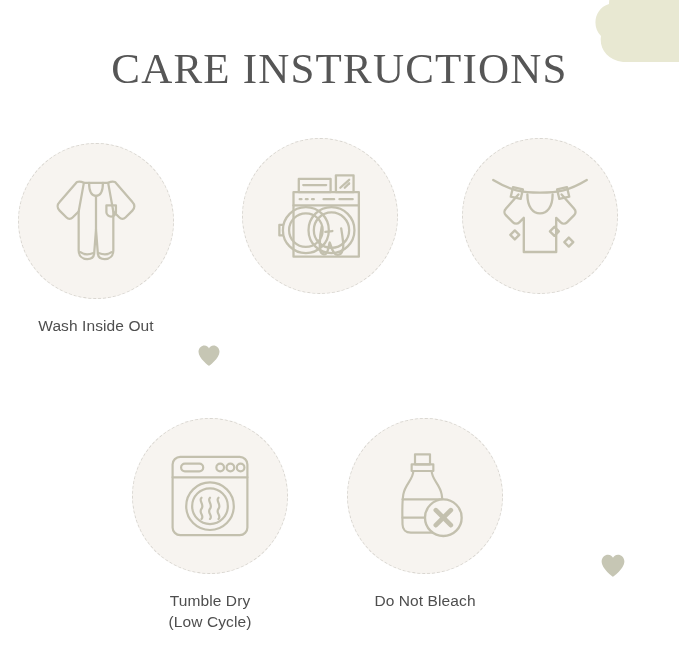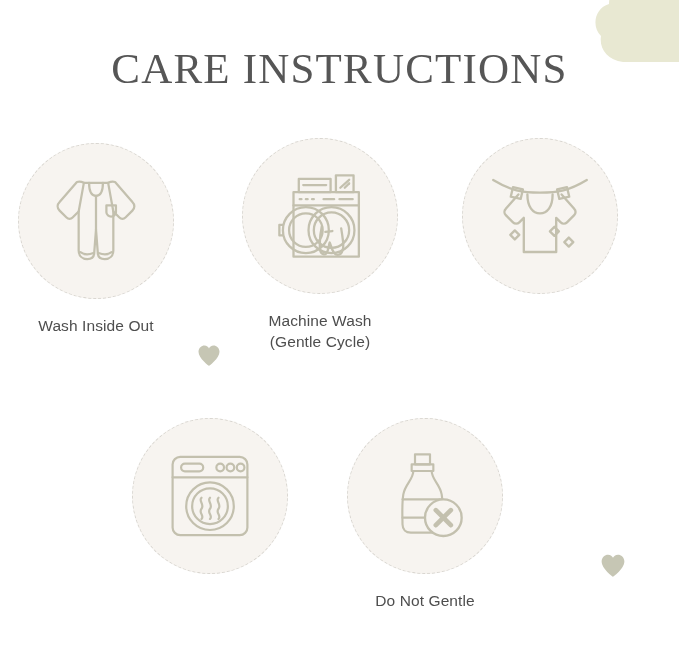--- a/index.html
+++ b/index.html
@@ -173,24 +173,20 @@
         <circle cx="44" cy="76" r="26"></circle>
         <circle cx="44" cy="76" r="19"></circle>
         <path d="M18 70 L14 70 L14 82 L18 82"></path>
 
         <path d="M62 72 C62 72 59 86 60 98 C61 104 66 105 68 101 C70 97 70 92 71 90
                  C73 94 74 104 80 104 C86 104 87 95 86 88 C85 80 84 74 84 74"></path>
         <path d="M66 78 L74 77"></path>
       </svg>
     </span>
   </div>
-  <div class="caption">
-    <span>Machine Wash</span>
-    <span class="sub">(Gentle Cycle)</span>
-  </div>
 </div>
 
 <div class="card card-3">
   <div class="circle">
     <span>
       <svg viewBox="0 0 120 120" width="108" height="108" fill="none" stroke="#c3c0ae" stroke-width="2.6" stroke-linecap="round" stroke-linejoin="round">
 
         <path d="M8 20 C28 32 40 34 60 34 C80 34 92 32 112 20"></path>
 
         <path d="M30 28 L41 30.5 L38.5 41 L27.5 38.5 Z"></path>
@@ -224,20 +220,24 @@
 
         <circle cx="60" cy="72" r="28"></circle>
         <circle cx="60" cy="72" r="21"></circle>
 
         <path d="M50 62 C46 66 54 70 50 75 C46 80 54 83 50 87"></path>
         <path d="M60 62 C56 66 64 70 60 75 C56 80 64 83 60 87"></path>
         <path d="M70 62 C66 66 74 70 70 75 C66 80 74 83 70 87"></path>
       </svg>
     </span>
   </div>
+  <div class="caption">
+    <span>Tumble Dry</span>
+    <span class="sub">(Low Cycle)</span>
+  </div>
 </div>
 
 <div class="card card-5">
   <div class="circle">
     <span>
       <svg viewBox="0 0 120 120" width="100" height="100" fill="none" stroke="#c3c0ae" stroke-width="2.6" stroke-linecap="round" stroke-linejoin="round">
 
         <path d="M48 10 L66 10 L66 22 L48 22 Z"></path>
 
         <path d="M44 22 L70 22 L70 30 L44 30 Z"></path>
@@ -248,21 +248,21 @@
         <path d="M33 64 L81 64"></path>
         <path d="M33 86 L81 86"></path>
 
         <circle cx="82" cy="86" r="22" stroke-width="2.8" fill="#f7f4f0"></circle>
         <path d="M73 77 L91 95" stroke-width="5.6"></path>
         <path d="M91 77 L73 95" stroke-width="5.6"></path>
       </svg>
     </span>
   </div>
   <div class="caption">
-    <span>Do Not Gentle</span>
+    <span>Do Not Bleach</span>
   </div>
 </div>
 
 <div class="heart-corner">
   <svg viewBox="0 0 24 24" width="26" height="26" aria-hidden="true">
     <path d="M12 22 C12 22 1.5 14.5 1.5 7.8 C1.5 3.8 4.6 1.5 7.4 1.5 C9.8 1.5 11.3 3 12 4.4
              C12.7 3 14.2 1.5 16.6 1.5 C19.4 1.5 22.5 3.8 22.5 7.8 C22.5 14.5 12 22 12 22 Z" fill="#c6c6b4"></path>
   </svg>
 </div>
 

